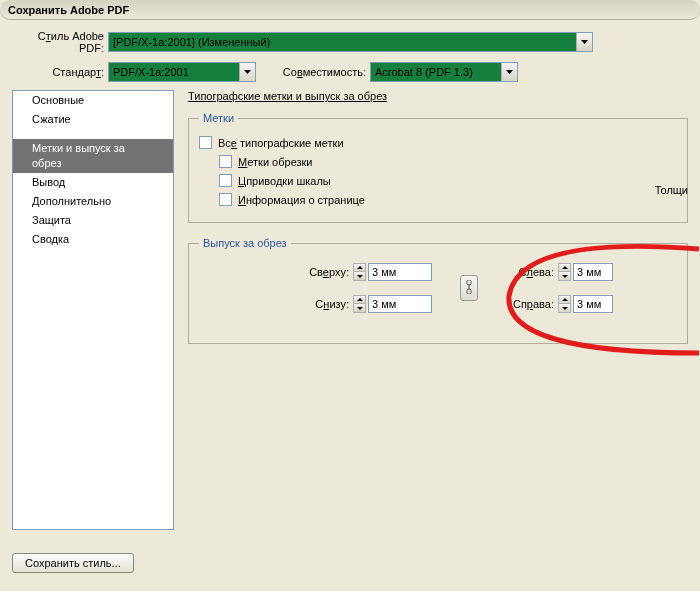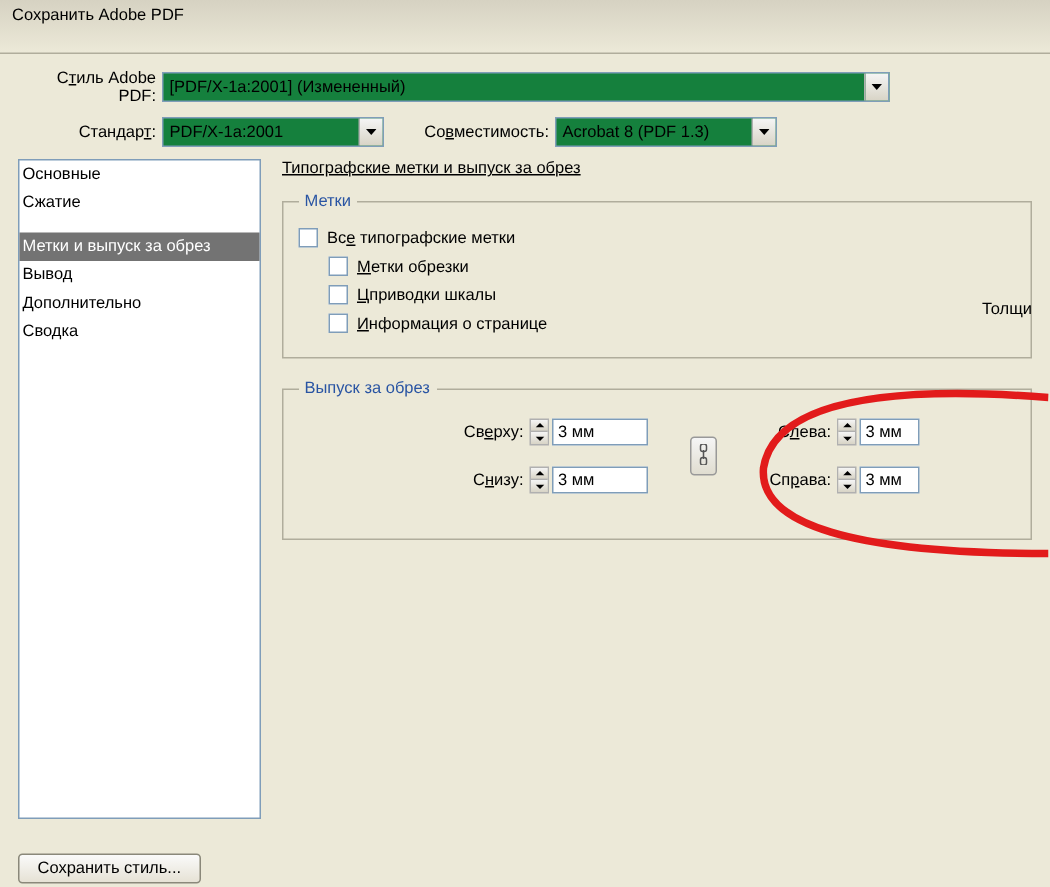--- a/index.html
+++ b/index.html
@@ -1,28 +1,28 @@
 <!DOCTYPE html>
 <html><head>
 <meta charset="utf-8">
 <style>
   * { box-sizing: border-box; font-family: Tahoma, Arial, sans-serif; font-size: 11px; margin: 0; padding: 0; }
   body { background: #ece9d8; width: 700px; height: 591px; overflow: hidden; position: relative; }
-  .titlebar { background: linear-gradient(#d6d2c2, #ece9d8); height: 36px; padding: 4px 8px; font-weight: normal; border-bottom: 1px solid #b0ad9c; }
+  .titlebar { background: linear-gradient(#d6d2c2, #ece9d8); height: 20px; padding: 4px 8px; font-weight: bold; border-bottom: 1px solid #b0ad9c; border-radius: 12px; }
   .content { padding: 10px 12px 8px 12px; position: relative; height: calc(100% - 24px); }
   .row { display: flex; align-items: center; margin-bottom: 8px; }
   .row-label { text-align: right; margin-right: 4px; }
   .underline { text-decoration: underline; }
   .combo { display: flex; align-items: stretch; border: 1px solid #7f9db9; background: #15803d; height: 20px; }
   .combo-input { flex: 1; padding: 2px 4px; line-height: 15px; }
   .combo-btn { width: 16px; background: linear-gradient(#f5f5f5,#d8d4c6); border-left: 1px solid #b0b0b0; display: flex; align-items: center; justify-content: center; cursor: pointer; }
   .combo-btn svg { width: 7px; height: 4px; }
   .main-area { display: flex; margin-top: 8px; height: 440px; }
   .sidebar { width: 162px; border: 1px solid #7f9db9; background: #fff; margin-right: 14px; }
-  .side-item { padding: 2px 2px; line-height: 15px; cursor: pointer; }
+  .side-item { padding: 2px 19px; line-height: 15px; cursor: pointer; }
   .side-item.selected { background: #737373; color: #fff; margin-top: 10px; }
   .panel { flex: 1; position: relative; }
   .panel-title { margin-bottom: 10px; text-decoration: underline; }
   fieldset { border: 1px solid #b0ad9c; padding: 8px 10px 10px 10px; margin-bottom: 14px; border-radius: 0; }
   legend { color: #2a55a3; padding: 0 4px; }
   .chk-row { display: flex; align-items: center; margin: 4px 0 6px 0; }
   .chk-row.indent { margin-left: 20px; }
   .chk { width: 13px; height: 13px; border: 1px solid #7f9db9; background: #fff; margin-right: 6px; flex-shrink: 0; }
   .thick-label { position: absolute; right: -1px; top: 60px; }
   .bleed-grid { display: flex; align-items: center; position: relative; }
@@ -83,20 +83,21 @@
     </div>
   </div>
 
   <div class="main-area">
     <div class="sidebar">
       <div class="side-item">Основные</div>
       <div class="side-item">Сжатие</div>
       <div class="side-item selected">Метки и выпуск за обрез</div>
       <div class="side-item">Вывод</div>
       <div class="side-item">Дополнительно</div>
+      <div class="side-item">Защита</div>
       <div class="side-item">Сводка</div>
     </div>
 
     <div class="panel">
       <div class="panel-title">Типографские метки и выпуск за обрез</div>
 
       <fieldset style="position:relative;">
         <legend>Метки</legend>
         <div class="chk-row">
           <div class="chk"></div>

